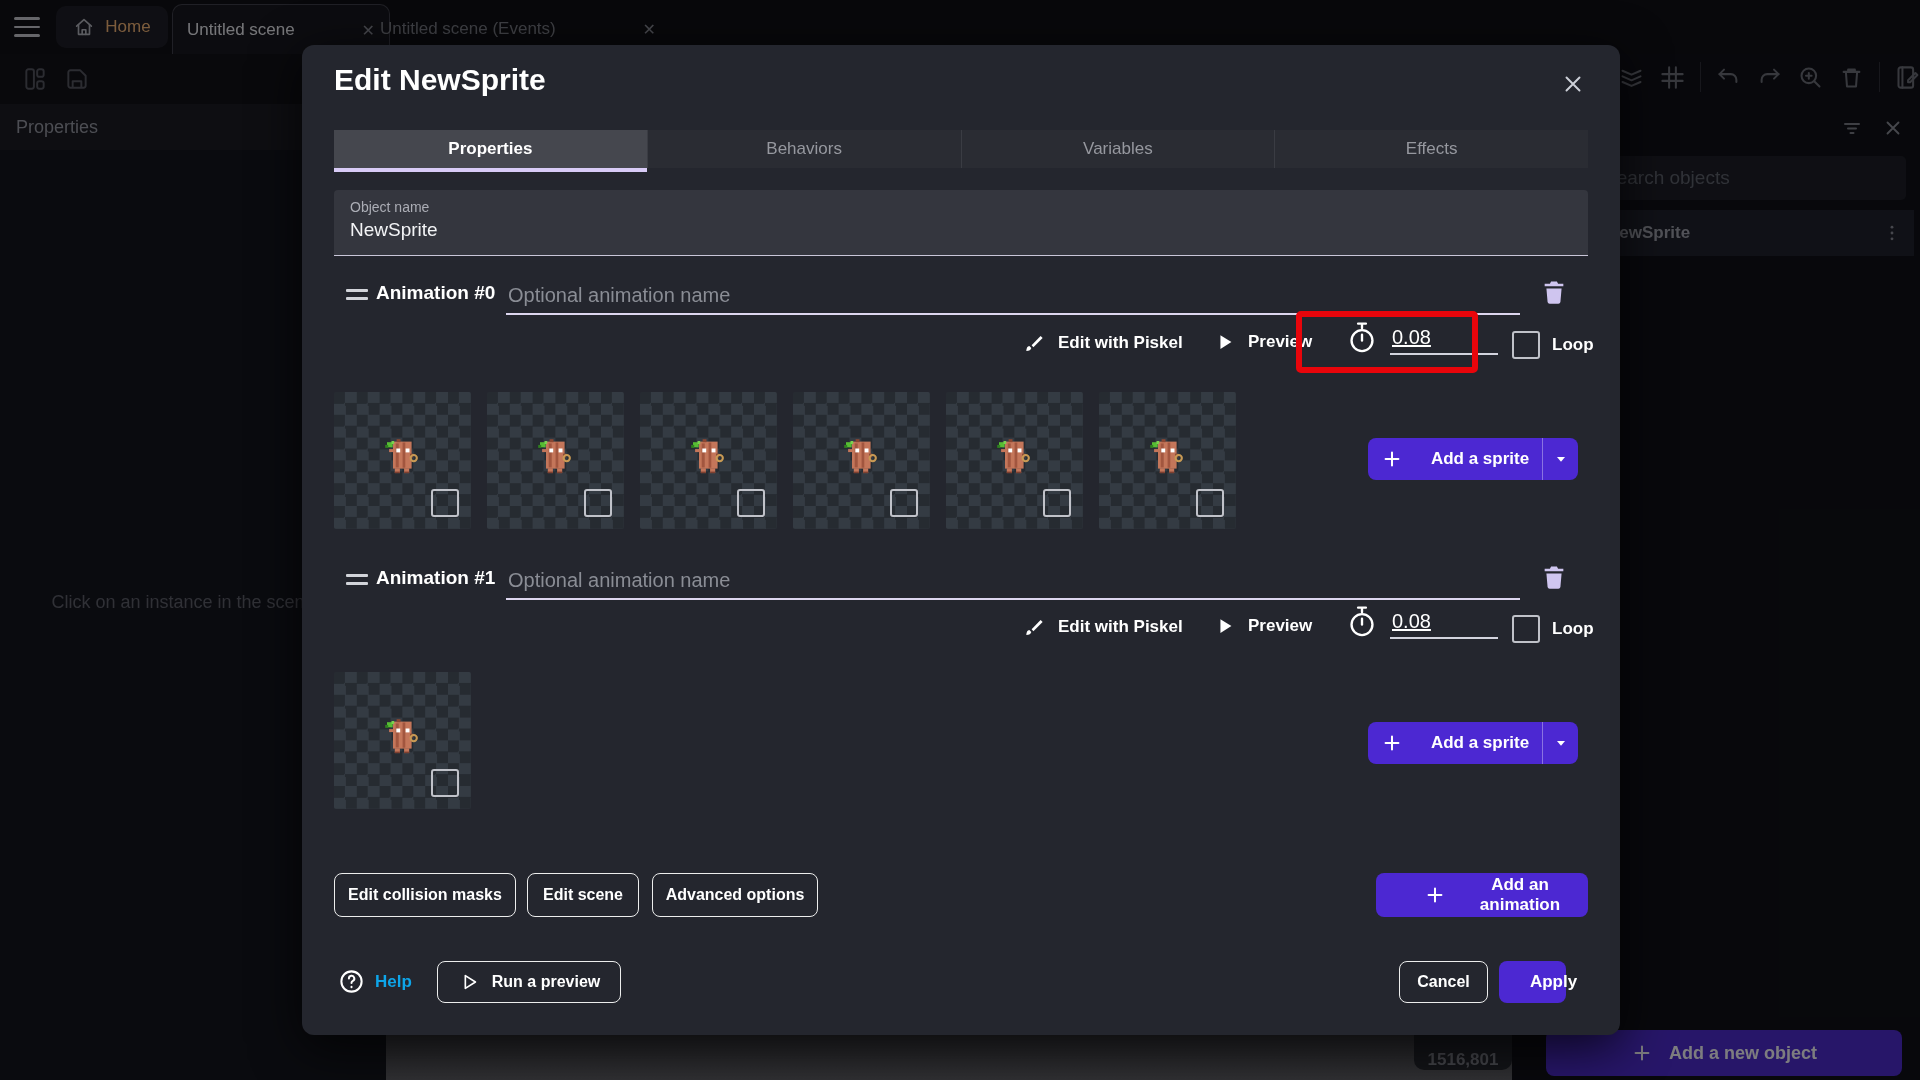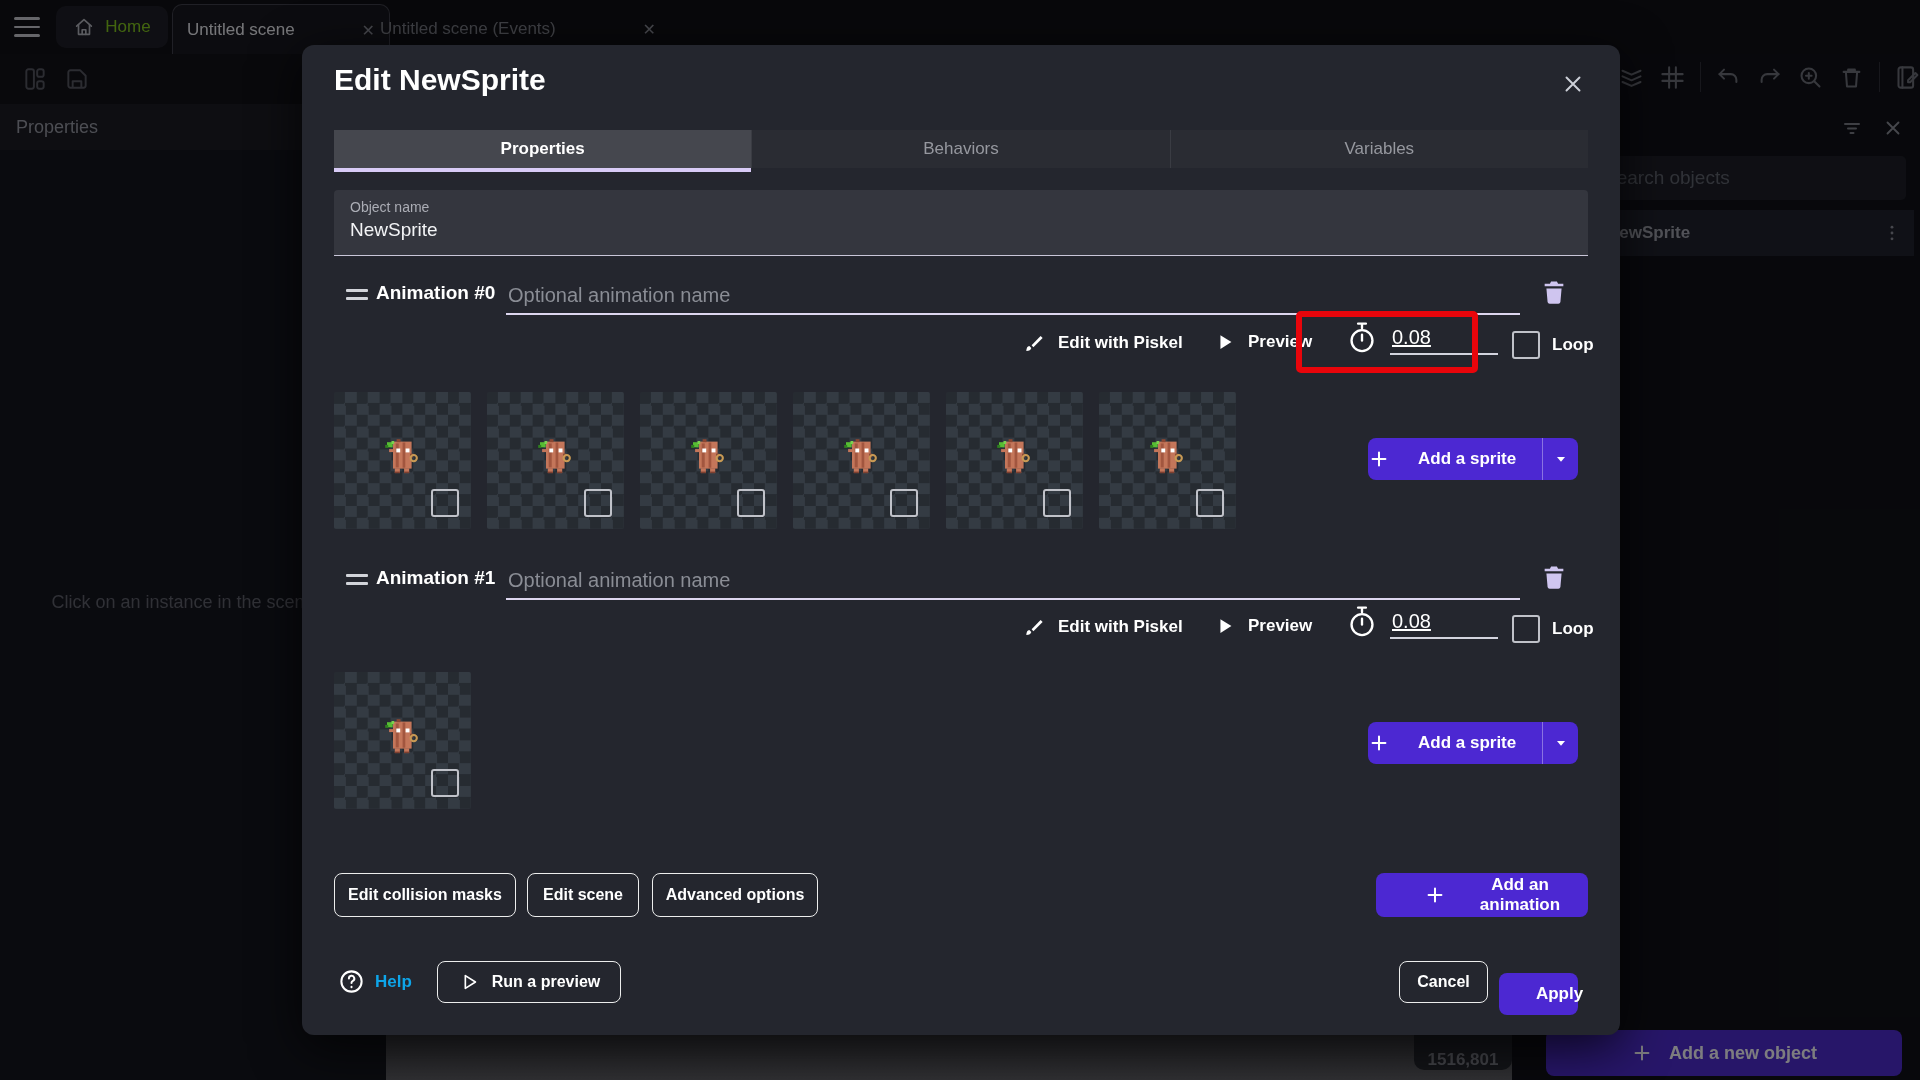--- a/index.html
+++ b/index.html
@@ -9,21 +9,21 @@
   svg{display:block;}
   .ico{color:#6d6f76;}
   input{font-family:"Liberation Sans",sans-serif;outline:none;}
 
   
   #tabbar{left:0;top:0;width:1920px;height:54px;background:#0b0b0e;}
   #hamburger{left:14px;top:17px;width:26px;height:20px;cursor:pointer;}
   #hamburger div{height:2.5px;background:#cfd0d4;border-radius:2px;margin-bottom:6px;}
   .toptab{top:4px;height:50px;display:flex;align-items:center;gap:10px;font-size:17px;}
   #tab-home{left:56px;width:112px;background:#1b1b20;border-radius:10px;height:42px;top:6px;
-            justify-content:center;color:#84cc16;}
+            justify-content:center;color:#fdba74;}
   #tab-scene{left:172px;width:188px;background:#141417;border:1px solid #3e3e45;border-bottom:none;
              border-radius:10px 10px 0 0;color:#f0f1f3;padding:0 14px;justify-content:space-between;}
   #tab-events{left:366px;width:276px;color:#7e8086;padding:0 14px;justify-content:space-between;}
   .tabx{color:#8d8f96;font-size:16px;}
 
   
   #subbar{left:0;top:54px;width:1920px;height:50px;background:#0d0d10;}
 
   
   #left-panel{left:0;top:104px;width:386px;height:976px;background:#101116;}
@@ -97,21 +97,21 @@
       box-sizing:border-box;pointer-events:none;z-index:3;}
 
   .frame{position:absolute;width:137px;height:137px;border-radius:2px;cursor:pointer;
       background:repeating-conic-gradient(#343b43 0% 25%, #262b31 0% 50%);background-size:22.8px 22.8px;}
   .frame .checkbox{position:absolute;right:12px;bottom:12px;background:transparent;}
   .frame svg.sprite{position:absolute;left:44px;top:40px;}
 
   .btn-purple{display:flex;align-items:center;justify-content:center;gap:12px;background:#4c28d2;
       border:none;border-radius:8px;color:#fff;font-weight:bold;font-size:17px;cursor:pointer;padding-left:48px;}
   .split-btn{width:210px;height:42px;display:flex;background:#4c28d2;border-radius:8px;cursor:pointer;}
-  .split-main{flex:1;display:flex;align-items:center;gap:28px;color:#fff;
+  .split-main{flex:1;display:flex;align-items:center;justify-content:center;gap:28px;color:#fff;
       font-size:17px;font-weight:bold;border-right:1px solid rgba(255,255,255,.35);}
   .split-arrow{width:35px;display:flex;align-items:center;justify-content:center;color:#fff;}
 
   .btn-outline{display:flex;align-items:center;justify-content:center;gap:12px;background:transparent;
       border:1px solid #eceded;border-radius:8px;color:#fff;font-weight:bold;font-size:16px;cursor:pointer;}
 
   #btn-row{left:32px;top:828px;width:1254px;height:44px;}
   #footer-row{left:32px;top:916px;width:1254px;height:42px;}
   .help{display:flex;align-items:center;gap:10px;color:#0ea5e9;cursor:pointer;}
   .help .txt{font-size:17px;font-weight:bold;}
@@ -292,20 +292,21 @@
     <div id="dlg-close" class="abs">
       <svg width="26" height="26" viewBox="0 0 24 24" fill="none" stroke="currentColor" stroke-width="1.8" stroke-linecap="round">
         <path d="M6 6l12 12M18 6L6 18"></path>
       </svg>
     </div>
 
     <div id="dlg-tabs" class="abs">
       <div class="dlg-tab active">Properties</div>
       <div class="dlg-tab">Behaviors</div>
       <div class="dlg-tab">Variables</div>
+      <div class="dlg-tab">Effects</div>
     </div>
 
     <div id="objname" class="abs">
       <div class="lbl">Object name</div>
       <input value="NewSprite" style="">
     </div>
 
     <div class="abs anim-header" style="top:232px">
       <div class="drag-handle">
           <div></div>
@@ -506,17 +507,17 @@
       </div>
       <button class="btn-outline abs" style="left:103px;top:0;width:184px;height:42px">
         <span>
           <svg width="22" height="22" viewBox="0 0 24 24" fill="none" stroke="#fff" stroke-width="1.8" stroke-linejoin="round">
               <path d="M8 5l11 7-11 7z"></path>
             </svg>
         </span>
         <span>Run a preview</span>
       </button>
       <button class="btn-outline abs" style="left:1065px;top:0;width:89px;height:42px">Cancel</button>
-      <button class="btn-purple abs" style="left:1165px;top:12px;width:79px;height:42px">Apply</button>
+      <button class="btn-purple abs" style="left:1165px;top:0;width:67px;height:42px">Apply</button>
     </div>
 
   </div>
 </div>
 
 </body></html>

